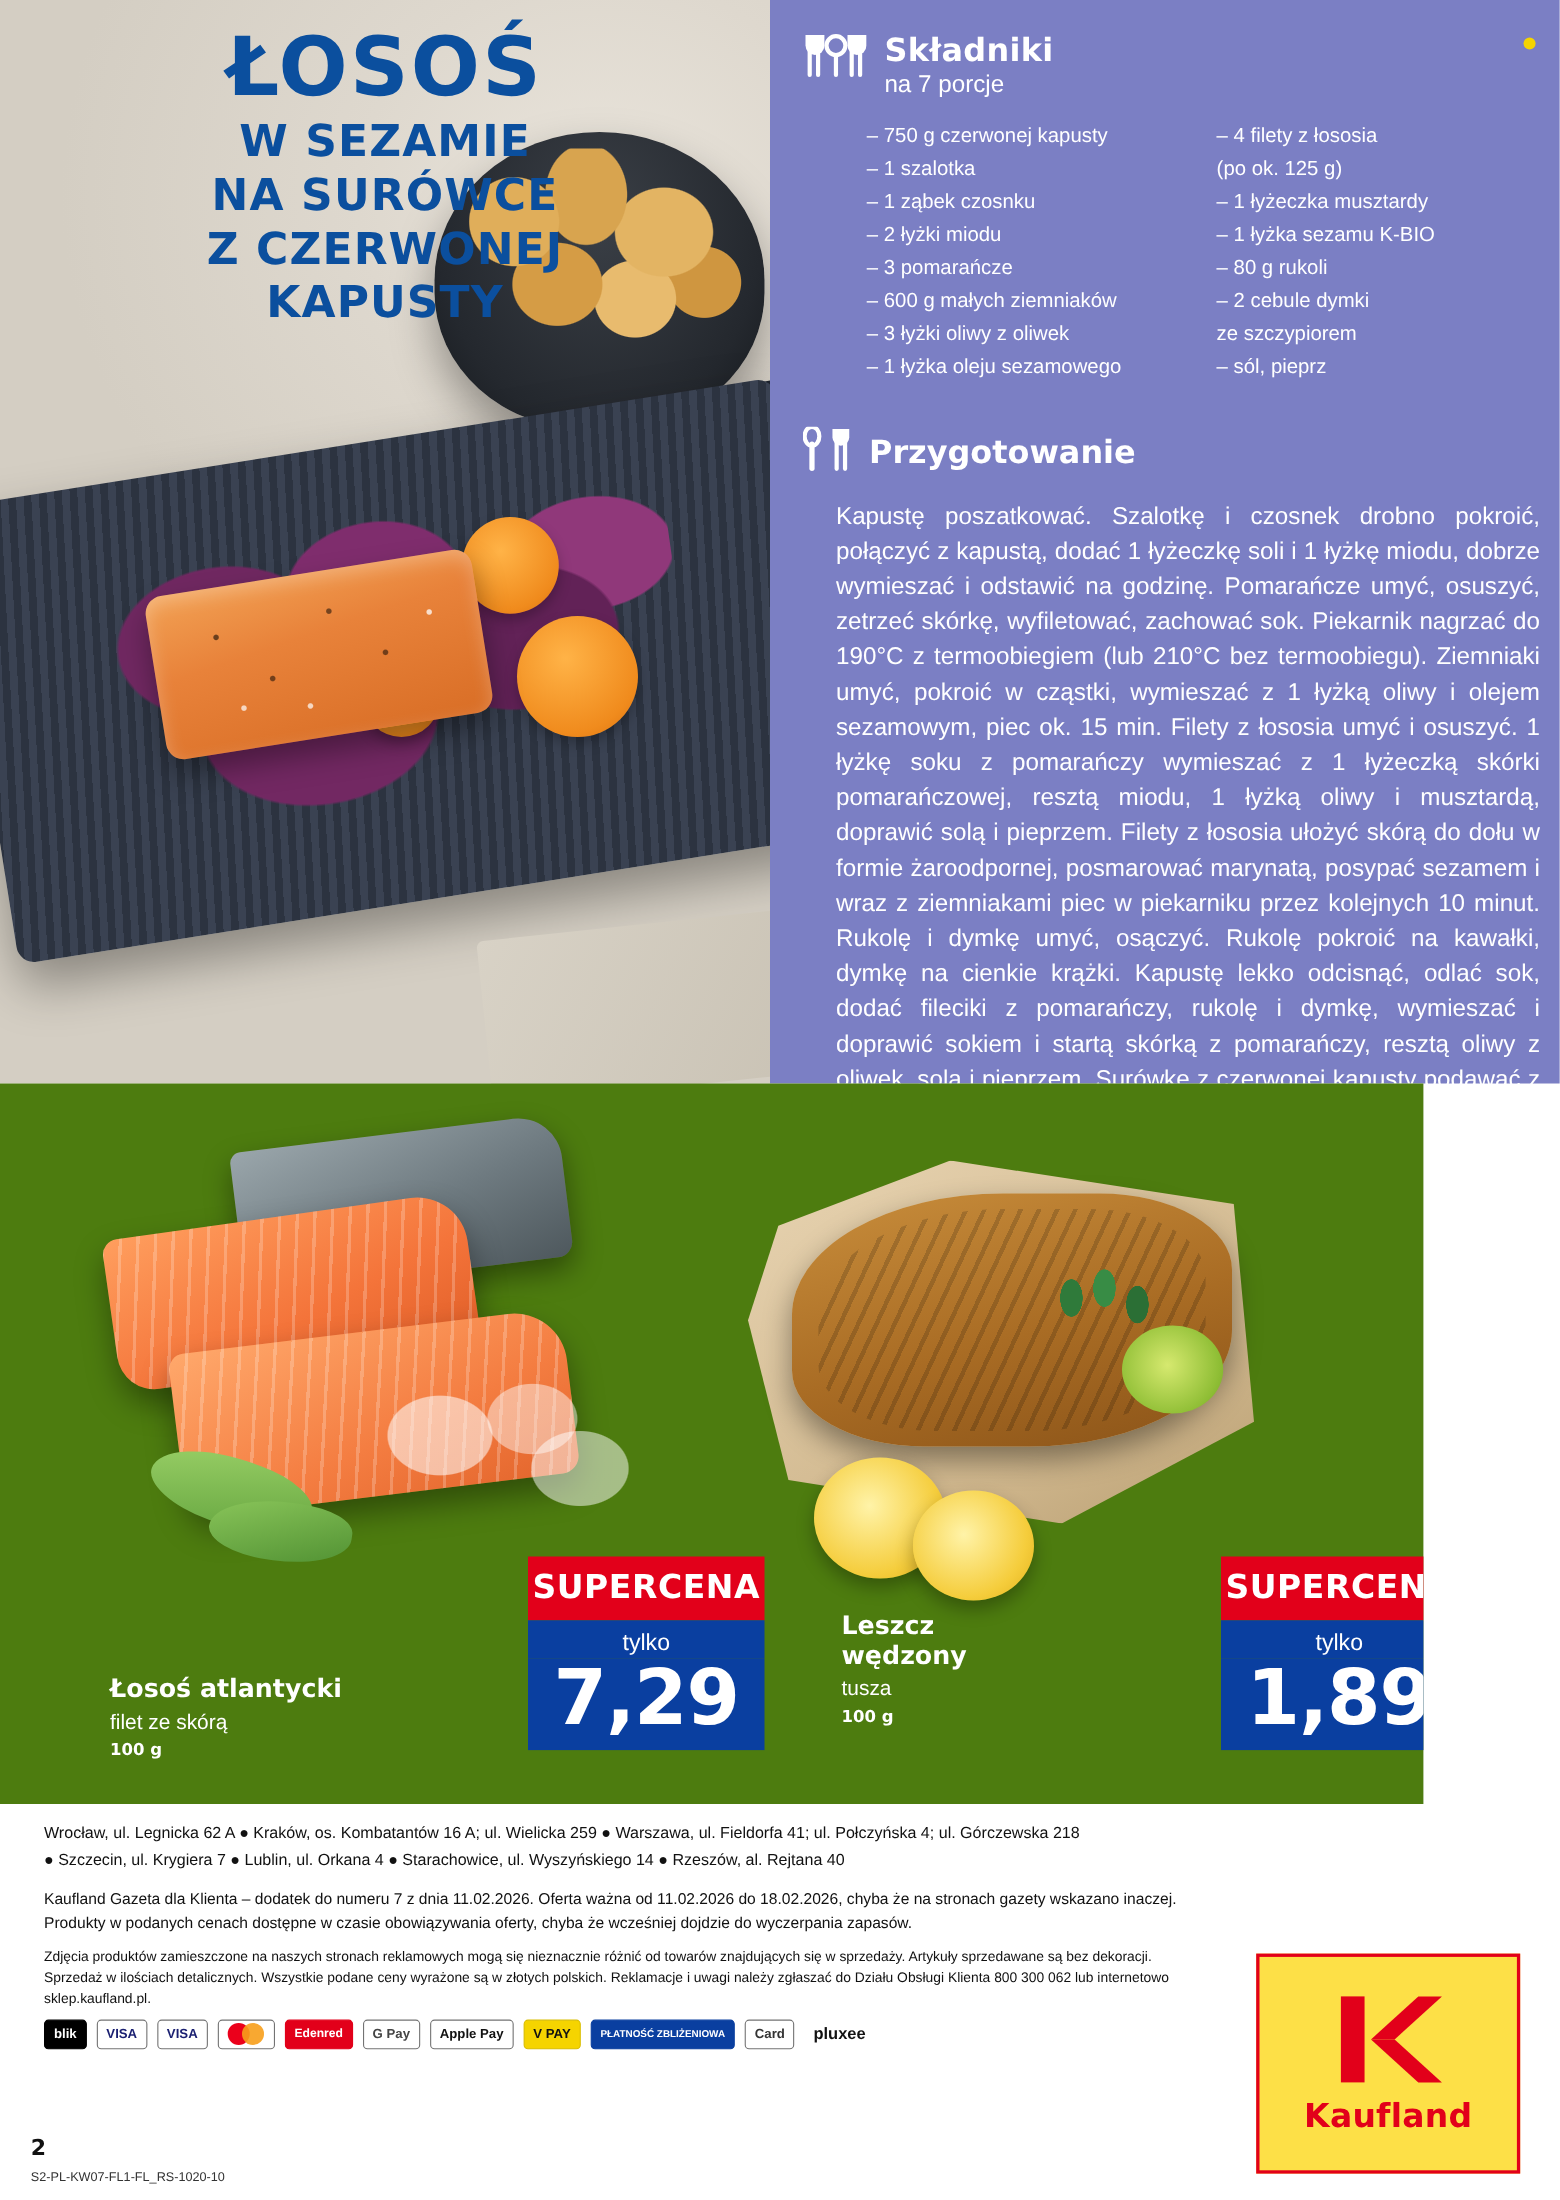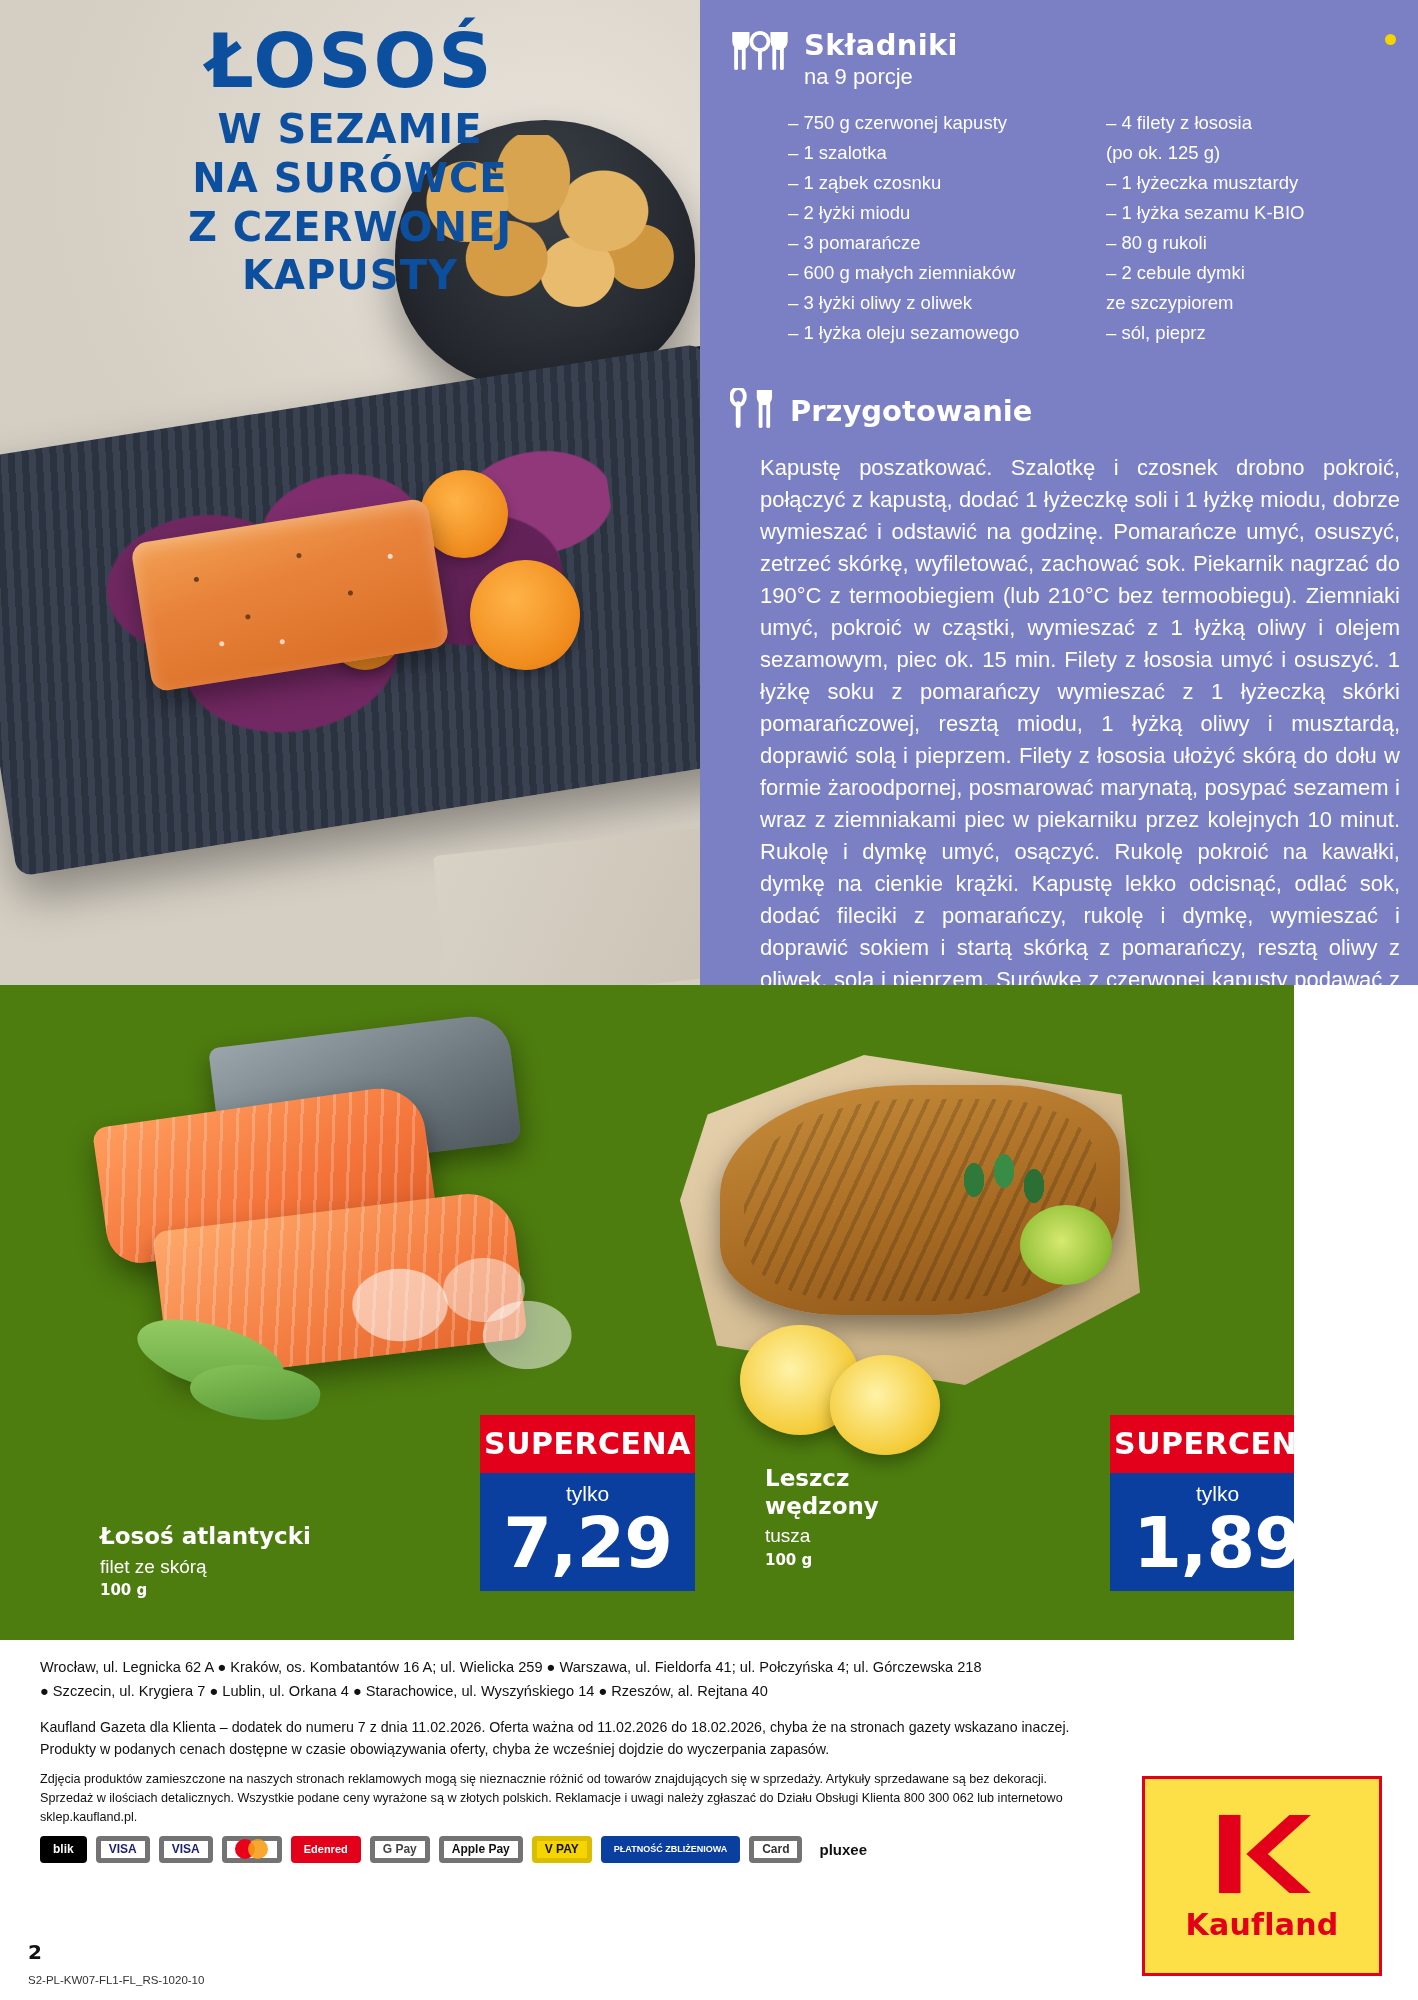--- a/index.html
+++ b/index.html
@@ -295,21 +295,21 @@
   .pl-weight { font-family: "DejaVu Sans", sans-serif; font-weight: bold; font-size: 15px; margin-top: 2px; }
 
   
   .footer { position: relative; width: 1418px; height: 360px; background: #fff; padding: 16px 34px 0 40px; }
   .stores { font-size: 14.6px; line-height: 1.62; color: #111; width: 1230px; }
   .legal1 { margin-top: 14px; font-size: 14.2px; line-height: 1.5; color: #111; width: 1040px; }
   .legal2 { margin-top: 10px; font-size: 12.6px; line-height: 1.5; color: #111; width: 1040px; }
   .pay-note { margin-top: 10px; font-family: "DejaVu Sans", sans-serif; font-weight: bold; font-size: 13.4px; color: #111; }
 
   .pay-row { display: flex; align-items: center; gap: 9px; margin-top: 9px; }
-  .pay { height: 27px; border-radius: 4px; background: #fff; border: 5px solid #737373;
+  .pay { height: 27px; border-radius: 4px; background: #fff; border: 1px solid #737373;
          display: flex; align-items: center; justify-content: center;
          font-size: 12px; font-weight: bold; padding: 0 8px; color: #1a1a6e; }
   .pay.blik { background: #000; color: #fff; border-color:#000; }
   .pay.visa { color: #1a1f71; }
   .pay.mc { background: #fff; }
   .pay.edenred { background: #e2001a; color: #fff; border-color: #e2001a; font-size: 11px; }
   .pay.gpay { color: #444; }
   .pay.apay { color: #111; }
   .pay.vsticker { background: #f5d400; color: #111; border-color:#d9bd00; }
   .pay.contactless { background: #0a3fa0; color: #fff; border-color: #0a3fa0; font-size: 9px; }
@@ -377,21 +377,21 @@
               <circle cx="31" cy="12" r="9" fill="none" stroke="#fff" stroke-width="4"></circle>
               <rect x="29" y="20" width="4" height="22" rx="2"></rect>
               <rect x="44" y="2" width="4" height="40" rx="2"></rect>
               <rect x="52" y="2" width="4" height="40" rx="2"></rect>
               <path d="M42 2h18v10a9 9 0 0 1-18 0z"></path>
             </g>
           </svg>
         </span>
         <div>
           <div class="sec-title">Składniki</div>
-          <div class="sec-sub">na 9 porcje</div>
+          <div class="sec-sub">na 7 porcje</div>
         </div>
       </div>
 
       <div class="ing-cols">
         <ul class="ing-col">
           <li>– 750 g czerwonej kapusty</li>
           <li>– 1 szalotka</li>
           <li>– 1 ząbek czosnku</li>
           <li>– 2 łyżki miodu</li>
           <li>– 3 pomarańcze</li>

